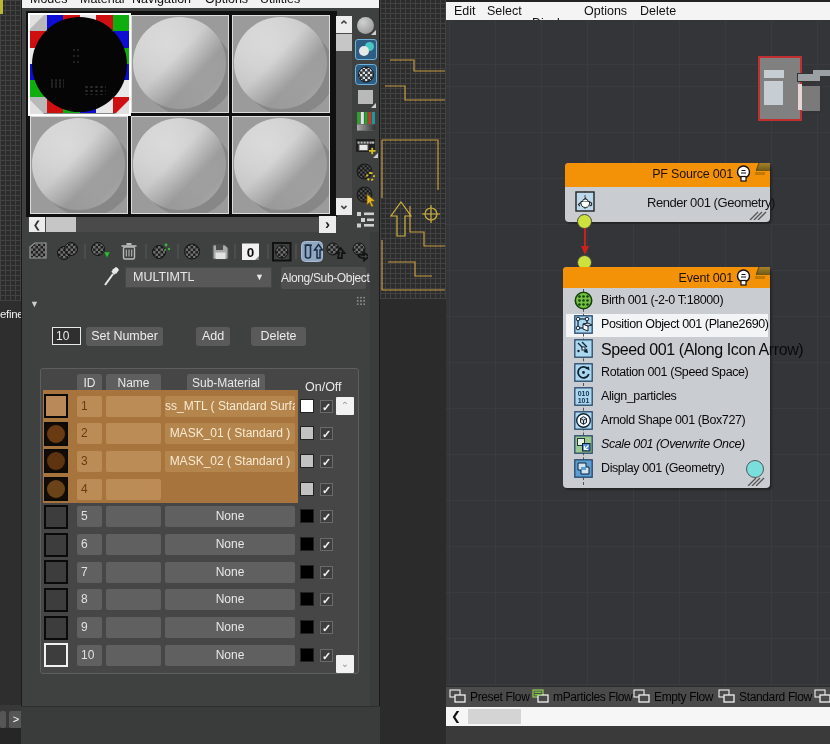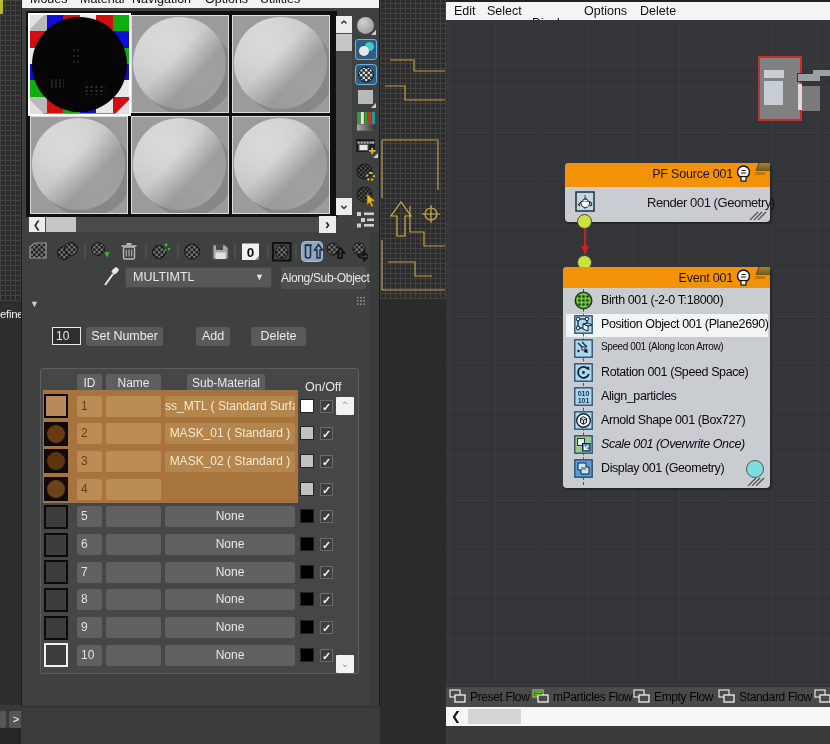--- a/index.html
+++ b/index.html
@@ -460,21 +460,21 @@
         <path d="M9 9 l5 -1 4 2 -4 1 Z" fill="#ddd" stroke="#123"></path>
       </svg></div>
 <div class="abs" style="left:601px;top:317px;color:#0a0a0a;font-size:12.5px;letter-spacing:-0.4px;white-space:nowrap;">Position Object 001 (Plane2690)</div>
 <div class="abs" style="left:574px;top:339px;width:19px;height:19px;"><svg width="19" height="19" viewBox="0 0 19 19">
         <rect x="0.8" y="0.8" width="17.4" height="17.4" fill="#abd7ef" stroke="#26486a" stroke-width="1.3"></rect>
         <path d="M4 4 L13 13 M8 3 L13 8" stroke="#123" stroke-width="1.3"></path>
         <path d="M14 14 l-4.5 -1 3.5 -3.5 Z" fill="#123"></path>
         <rect x="8" y="8" width="3" height="3" fill="#fff" stroke="#123"></rect>
         <circle cx="4.5" cy="12" r="1.2" fill="#123"></circle>
       </svg></div>
-<div class="abs" style="left:601px;top:341px;color:#0a0a0a;font-size:10px;letter-spacing:-0.4px;white-space:nowrap;">Speed 001 (Along Icon Arrow)</div>
+<div class="abs" style="left:601px;top:341px;color:#0a0a0a;font-size:16px;letter-spacing:-0.4px;white-space:nowrap;">Speed 001 (Along Icon Arrow)</div>
 <div class="abs" style="left:574px;top:363px;width:19px;height:19px;"><svg width="19" height="19" viewBox="0 0 19 19">
         <rect x="0.8" y="0.8" width="17.4" height="17.4" fill="#abd7ef" stroke="#26486a" stroke-width="1.3"></rect>
         <path d="M13.5 5.5 A5.5 5.5 0 1 0 14.8 11" fill="none" stroke="#123" stroke-width="1.8"></path>
         <path d="M11 5 l4 -1.5 0.5 4 Z" fill="#123"></path>
         <circle cx="9.5" cy="9.5" r="1.4" fill="#123"></circle>
       </svg></div>
 <div class="abs" style="left:601px;top:365px;color:#0a0a0a;font-size:12.5px;letter-spacing:-0.4px;white-space:nowrap;">Rotation 001 (Speed Space)</div>
 <div class="abs" style="left:574px;top:387px;width:19px;height:19px;"><svg width="19" height="19" viewBox="0 0 19 19">
         <rect x="0.8" y="0.8" width="17.4" height="17.4" fill="#abd7ef" stroke="#26486a" stroke-width="1.3"></rect>
         <text x="9.5" y="8.6" font-size="7" font-weight="bold" text-anchor="middle" fill="#12324f" font-family="Liberation Mono,monospace">010</text>

